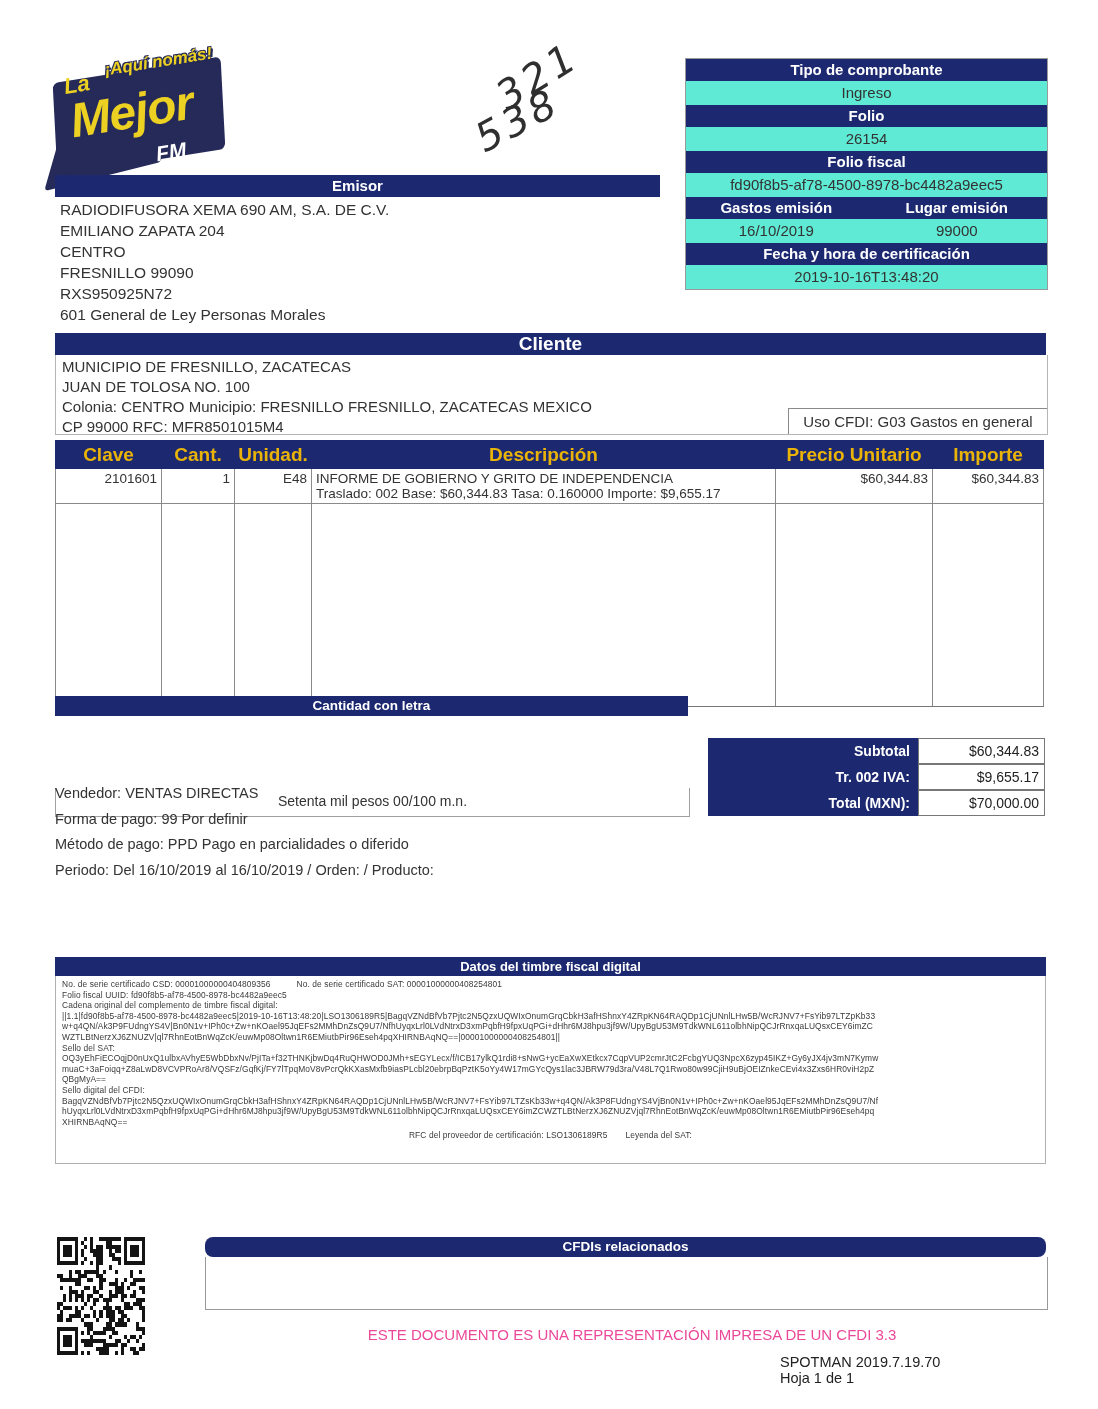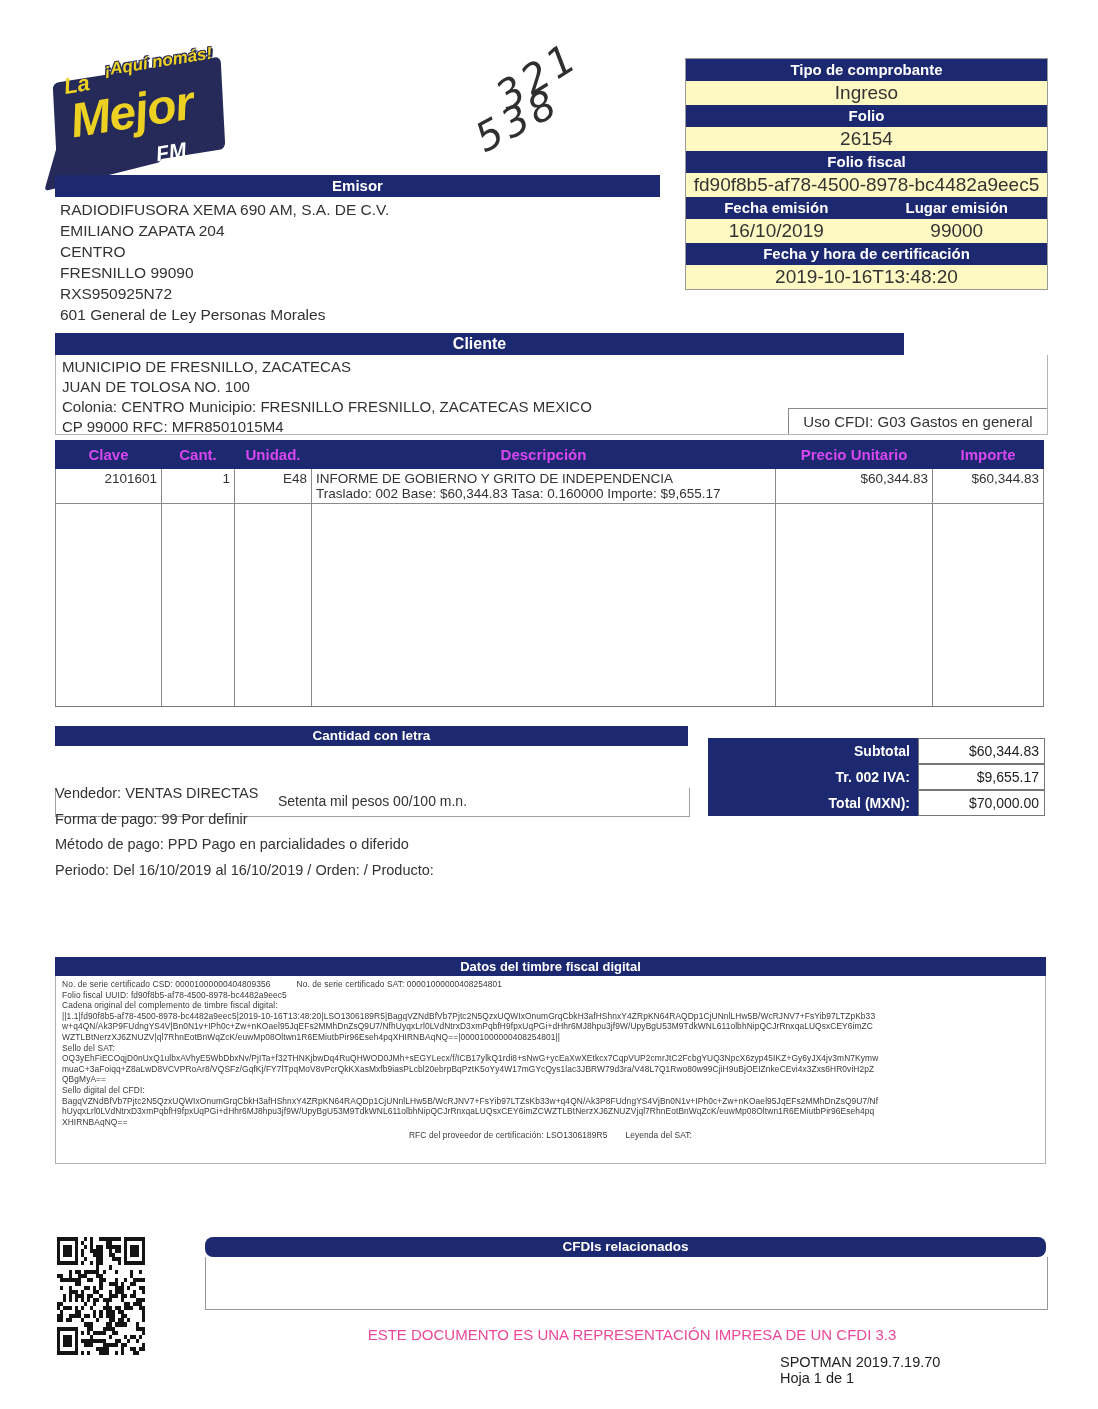--- a/index.html
+++ b/index.html
@@ -27,40 +27,40 @@
   .logo-fm{position:absolute;left:108px;top:92px;font-size:21px;font-weight:bold;font-style:italic;color:#ffffff;
     transform:rotate(-9deg);}
   
   .hw{left:455px;top:45px;width:160px;height:120px;color:#2f2f2f;
     font-family:"DejaVu Sans",sans-serif;font-style:italic;}
   .hw-1{position:absolute;left:38px;top:8px;font-size:40px;transform:rotate(-32deg);letter-spacing:4px;}
   .hw-2{position:absolute;left:18px;top:52px;font-size:40px;transform:rotate(-28deg);letter-spacing:4px;}
   
   .vbox{left:685px;top:58px;width:361px;border:1px solid #9a9a9a;}
   .vbox .h{height:22px;line-height:22px;font-size:15px;}
-  .vbox .v{height:24px;line-height:24px;text-align:center;font-size:19px;color:#333;background:#fef9c3;}
+  .vbox .v{height:24px;line-height:24px;text-align:center;font-size:15px;color:#333;background:#5eead4;}
   .vbox .split{display:flex;}
   .vbox .split > div{width:50%;}
   
   .emisor-bar{left:55px;top:175px;width:605px;height:22px;line-height:22px;font-size:15px;}
-  .cliente-bar{left:55px;top:333px;width:849px;height:22px;line-height:22px;font-size:16px;}
+  .cliente-bar{left:55px;top:333px;width:991px;height:22px;line-height:22px;font-size:19px;}
   .emisor-lines{left:60px;top:199px;font-size:15.5px;line-height:21px;color:#333;}
   .cliente-box{left:55px;top:355px;width:991px;height:79px;border:1px solid #b5b5b5;border-top:none;}
   .cliente-lines{position:absolute;left:6px;top:2px;font-size:15px;line-height:20px;}
   .uso-cfdi{position:absolute;right:0px;bottom:0px;width:258px;height:25px;line-height:25px;
     border:1px solid #8a8a8a;border-right:none;border-bottom:none;text-align:center;font-size:15px;}
   
   .items{left:55px;top:440px;width:988px;border-collapse:collapse;table-layout:fixed;}
-  .items th{background:#1c2970;color:#d946ef;font-size:15px;font-weight:bold;height:25px;border:1px solid #1c2970;}
+  .items th{background:#1c2970;color:#eab308;font-size:19px;font-weight:bold;height:25px;border:1px solid #1c2970;}
   .items td{border:1px solid #8a8a8a;font-size:13.5px;vertical-align:top;padding:2px 4px;color:#333;}
   .items .c{text-align:right;}
   .items .r{text-align:right;}
   .items .empty td{height:198px;border-bottom:1px solid #777;}
   
-  .cantidad-bar{left:55px;top:726px;width:633px;height:20px;line-height:20px;font-size:13.5px;}
+  .cantidad-bar{left:55px;top:696px;width:633px;height:20px;line-height:20px;font-size:13.5px;}
   .cantidad-box{left:55px;top:788px;width:633px;height:28px;line-height:26px;text-align:center;font-size:14px;
     border:1px solid #a0a0a0;border-top:none;}
   .totals{left:708px;top:738px;width:337px;border-radius:10px;}
   .totals .row{display:flex;height:26px;}
   .totals .lbl{width:210px;background:#1c2970;color:#fff;font-weight:bold;font-size:14px;
     text-align:right;line-height:26px;padding-right:8px;box-sizing:border-box;}
   .totals .val{width:127px;background:#fff;border:1px solid #777;box-sizing:border-box;
     font-size:14px;text-align:right;line-height:24px;padding-right:5px;color:#222;}
   
   .payment{left:55px;top:785px;font-size:14.5px;color:#333;}
@@ -99,21 +99,21 @@
   </div>
 
   <div class="abs vbox">
     <div class="h navy-bar">Tipo de comprobante</div>
     <div class="v">Ingreso</div>
     <div class="h navy-bar">Folio</div>
     <div class="v">26154</div>
     <div class="h navy-bar">Folio fiscal</div>
     <div class="v">fd90f8b5-af78-4500-8978-bc4482a9eec5</div>
     <div class="h navy-bar split">
-      <div>Fecha emisión</div>
+      <div>Gastos emisión</div>
       <div>Lugar emisión</div>
     </div>
     <div class="v split">
       <div>16/10/2019</div>
       <div>99000</div>
     </div>
     <div class="h navy-bar">Fecha y hora de certificación</div>
     <div class="v">2019-10-16T13:48:20</div>
   </div>
 

